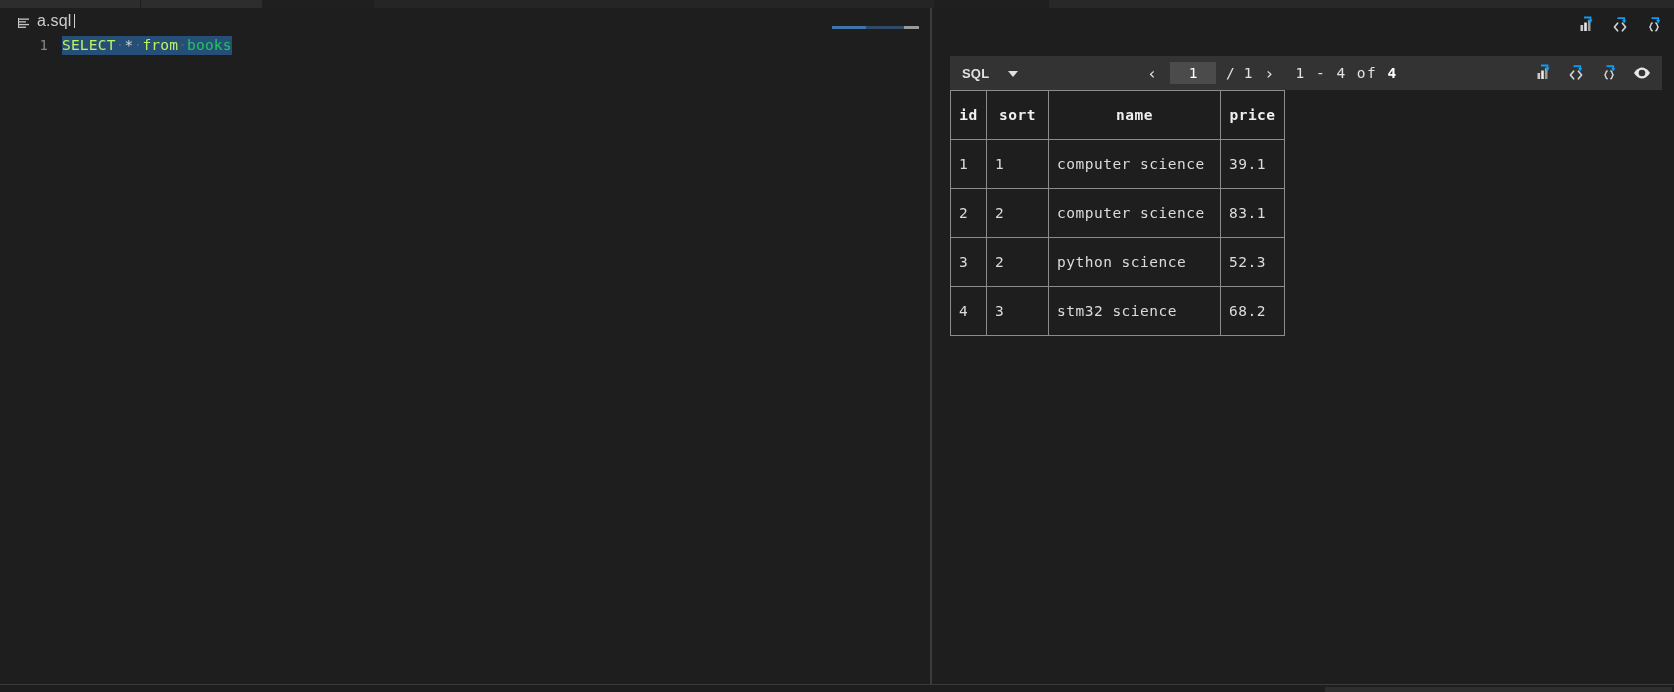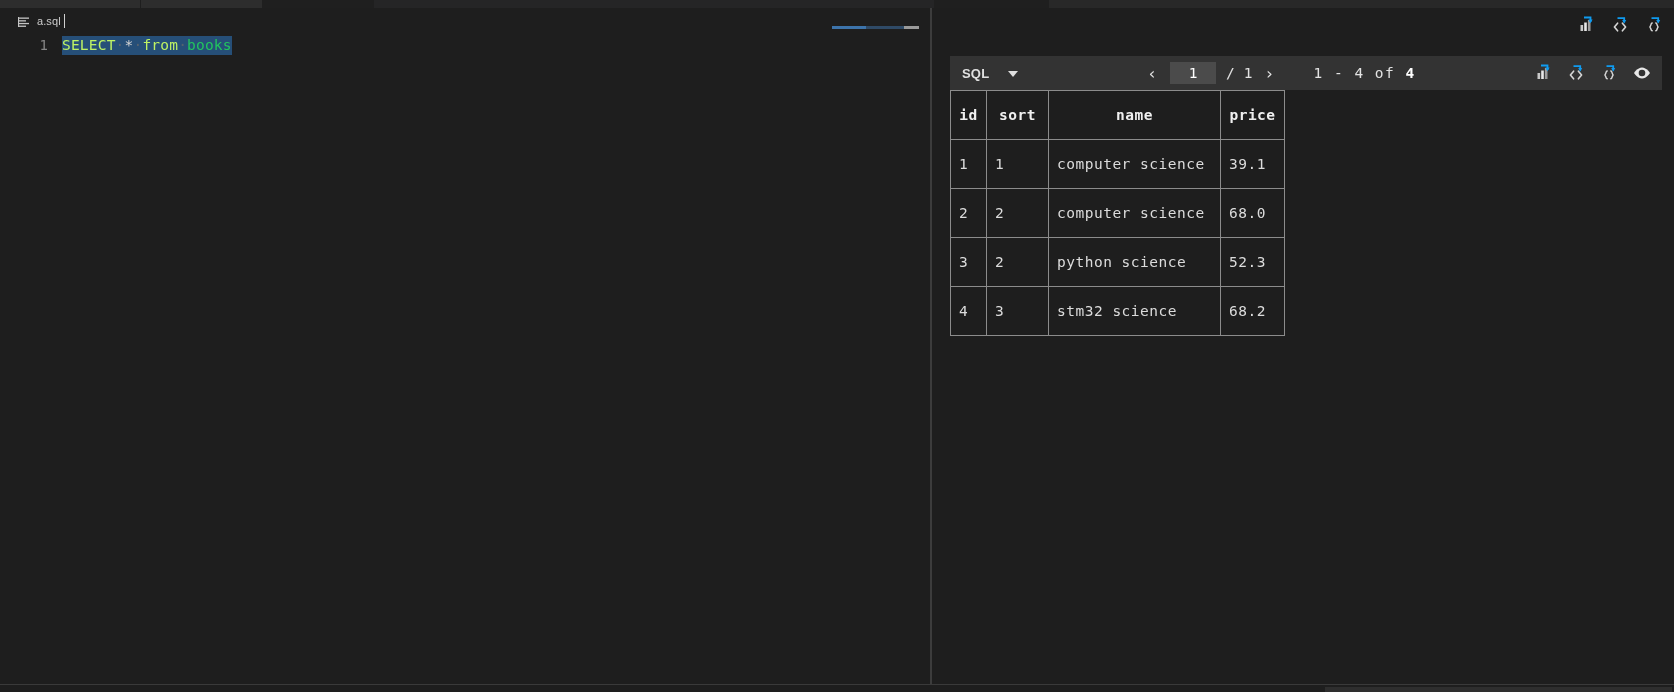--- a/index.html
+++ b/index.html
@@ -48,21 +48,21 @@
     overflow: hidden;
   }
 
   .breadcrumb {
     position: absolute;
     top: 2px; left: 18px;
     height: 22px;
     display: flex;
     align-items: center;
     gap: 6px;
-    font-size: 11px;
+    font-size: 16px;
     color: #cccccc;
   }
   .bc-icon {
     display: inline-block;
     width: 13px; height: 13px;
     position: relative;
     top: 1px;
   }
   .bc-label { letter-spacing: 0.1px; }
   .bc-caret {
@@ -226,21 +226,21 @@
     border: none;
     color: #ffffff;
     font-family: "DejaVu Sans Mono", "Liberation Mono", monospace;
     font-size: 14.5px;
     text-align: center;
     outline: none;
     margin: 0 6px;
   }
   .pg-total { margin: 0 4px; letter-spacing: 1px; }
   .pg-range {
-    margin-left: 32px;
+    margin-left: 14px;
     letter-spacing: 1.5px;
     white-space: pre;
     text-align: center;
   }
   .pg-range b { color: #ffffff; }
 
   .rh-icons {
     position: absolute;
     right: 10px;
     display: flex;
@@ -453,21 +453,21 @@
           <tr>
             <td>1</td>
             <td>1</td>
             <td>computer science</td>
             <td>39.1</td>
           </tr>
           <tr>
             <td>2</td>
             <td>2</td>
             <td>computer science</td>
-            <td>68.0</td>
+            <td>83.1</td>
           </tr>
           <tr>
             <td>3</td>
             <td>2</td>
             <td>python science</td>
             <td>52.3</td>
           </tr>
           <tr>
             <td>4</td>
             <td>3</td>

